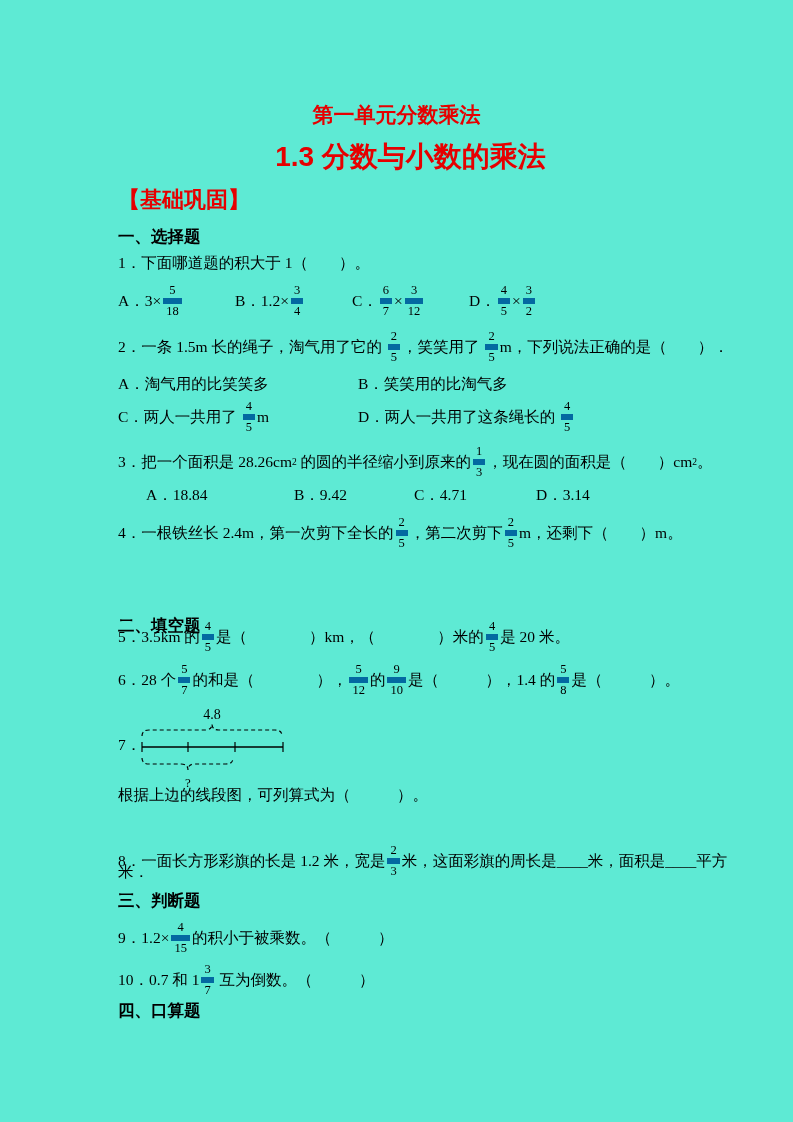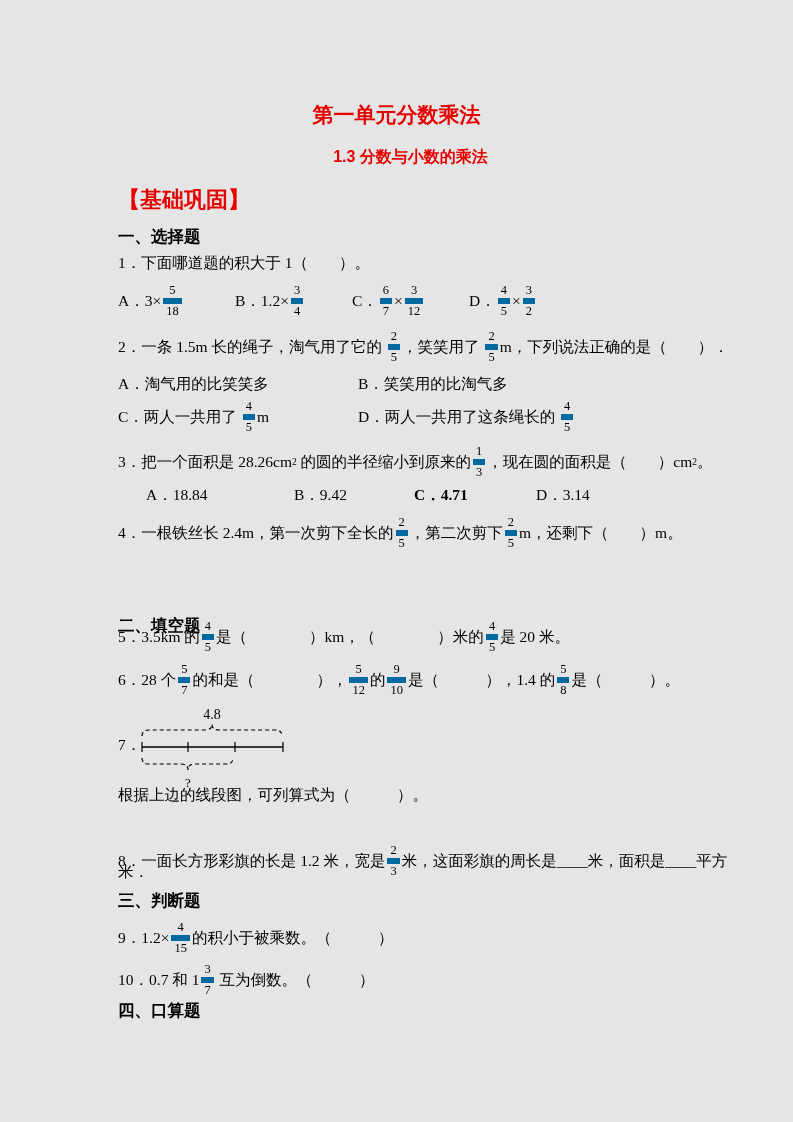--- a/index.html
+++ b/index.html
@@ -1,28 +1,28 @@
 <!DOCTYPE html>
 <html style="--accent: #e60000;"><head>
 <meta charset="utf-8">
 <style>
   html,body{margin:0;padding:0;background:#fff;}
-  .page{position:relative;width:793px;height:1122px;background:#e5e5e5;overflow:hidden;
+  .page{position:relative;width:793px;height:1122px;background:#5eead4;overflow:hidden;
         font-family:"Liberation Serif","DejaVu Serif",serif;color:#000;}
   .line{position:absolute;left:118px;height:40px;display:flex;align-items:center;
         white-space:pre;font-size:15.5px;line-height:1;}
   .center{left:0;right:0;justify-content:center;}
   .red{color:var(--accent,#e60000);font-family:"Liberation Sans","DejaVu Sans",sans-serif;font-weight:bold;}
   .t-unit{font-size:21px;}
-  .t-lesson{font-size:16px;padding-left:28px;}
+  .t-lesson{font-size:28px;padding-left:28px;}
   .t-badge{font-size:22px;}
   .heading{font-weight:bold;font-size:16.5px;}
   .opt{display:inline-flex;align-items:center;white-space:pre;}
   .w117{width:117px;}
-  .w120a{width:120px;margin-left:28px;} .w120b{width:122px;font-weight:bold;}
+  .w120a{width:120px;margin-left:28px;} .w120b{width:122px;}
   .w160{width:160px;} .w158{width:158px;}
   .w240{width:240px;}
   .frac{display:inline-flex;flex-direction:column;align-items:center;line-height:1.05;
         margin:0 2px;vertical-align:middle;}
   .frac .fn{font-size:12.5px;padding:0 3px 1px;}
   .frac .fd{font-size:12.5px;padding:1px 3px 0;border-top:6px solid #0369a1;}
   sup{font-size:9.5px;line-height:0;}
   svg text{font-family:"Liberation Serif","DejaVu Serif",serif;fill:#000;}
   svg path, svg line{stroke:#000;fill:none;}
 </style>

